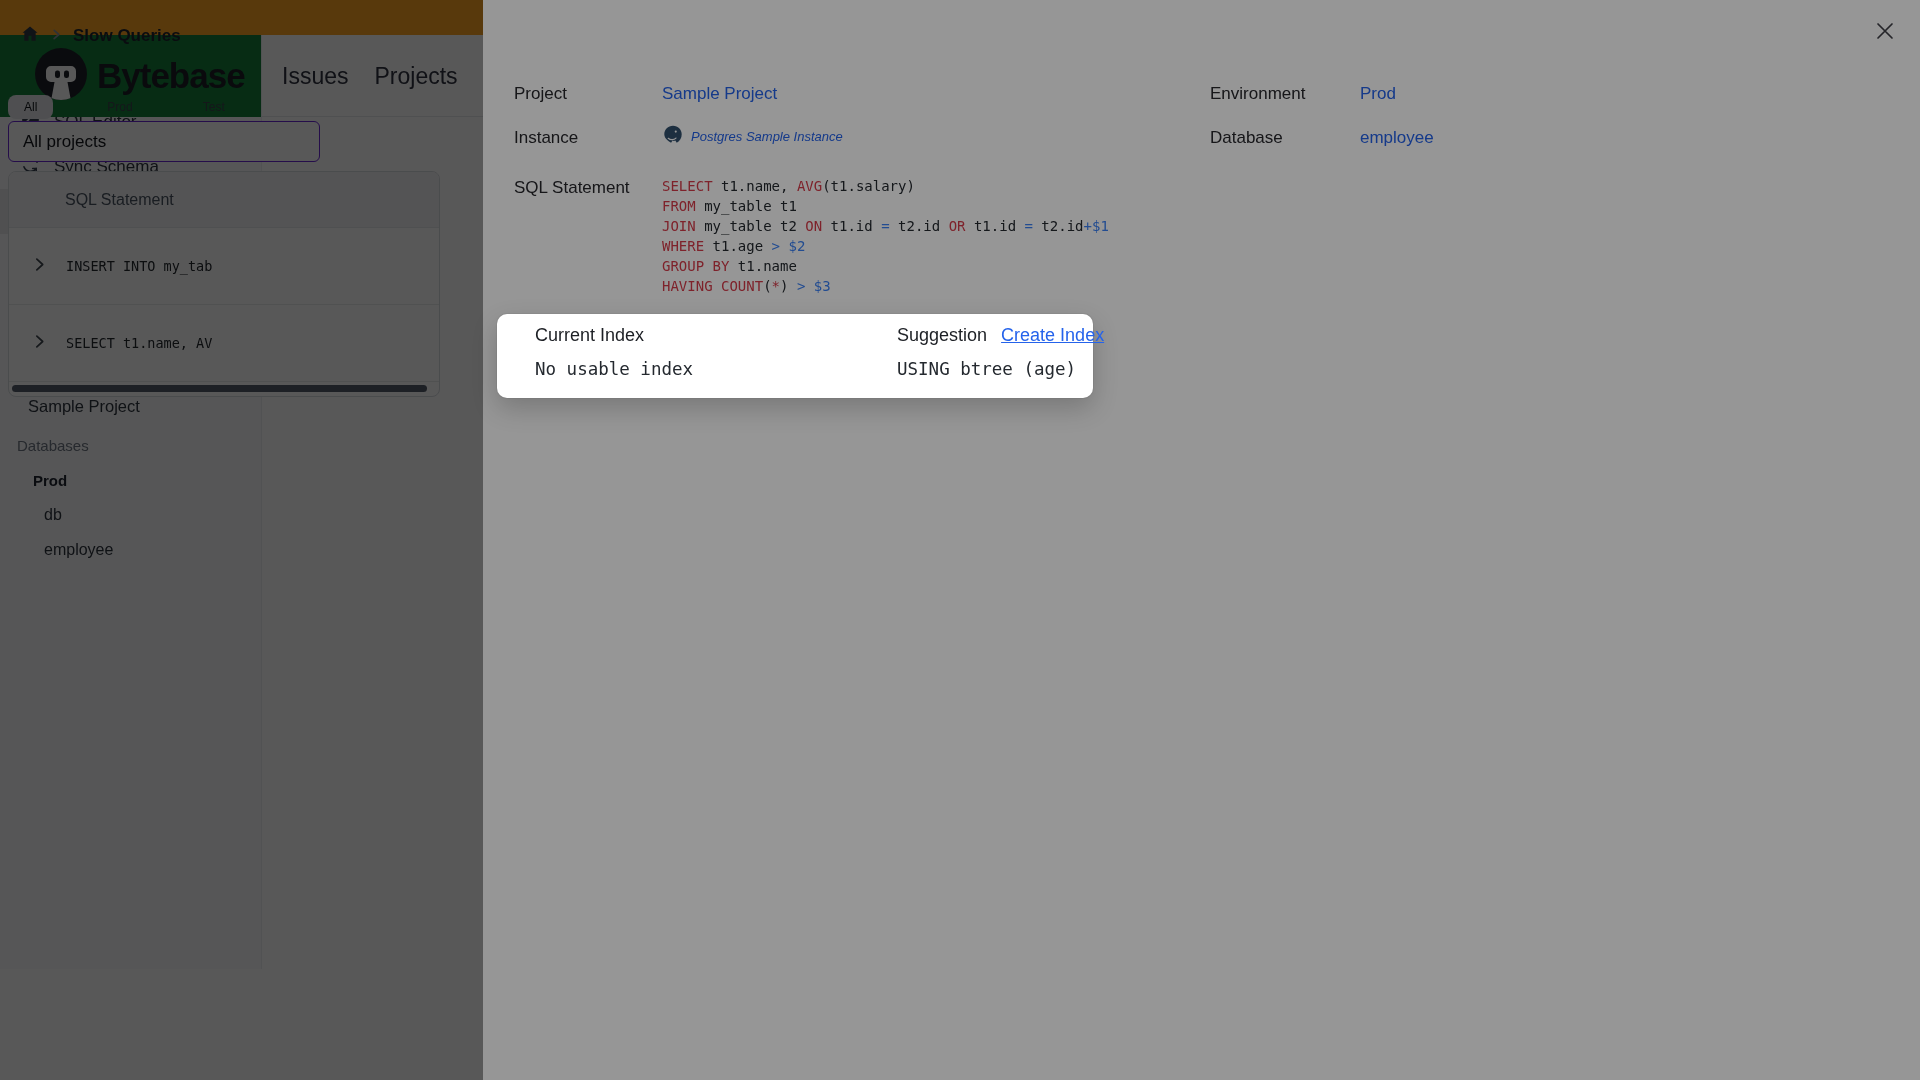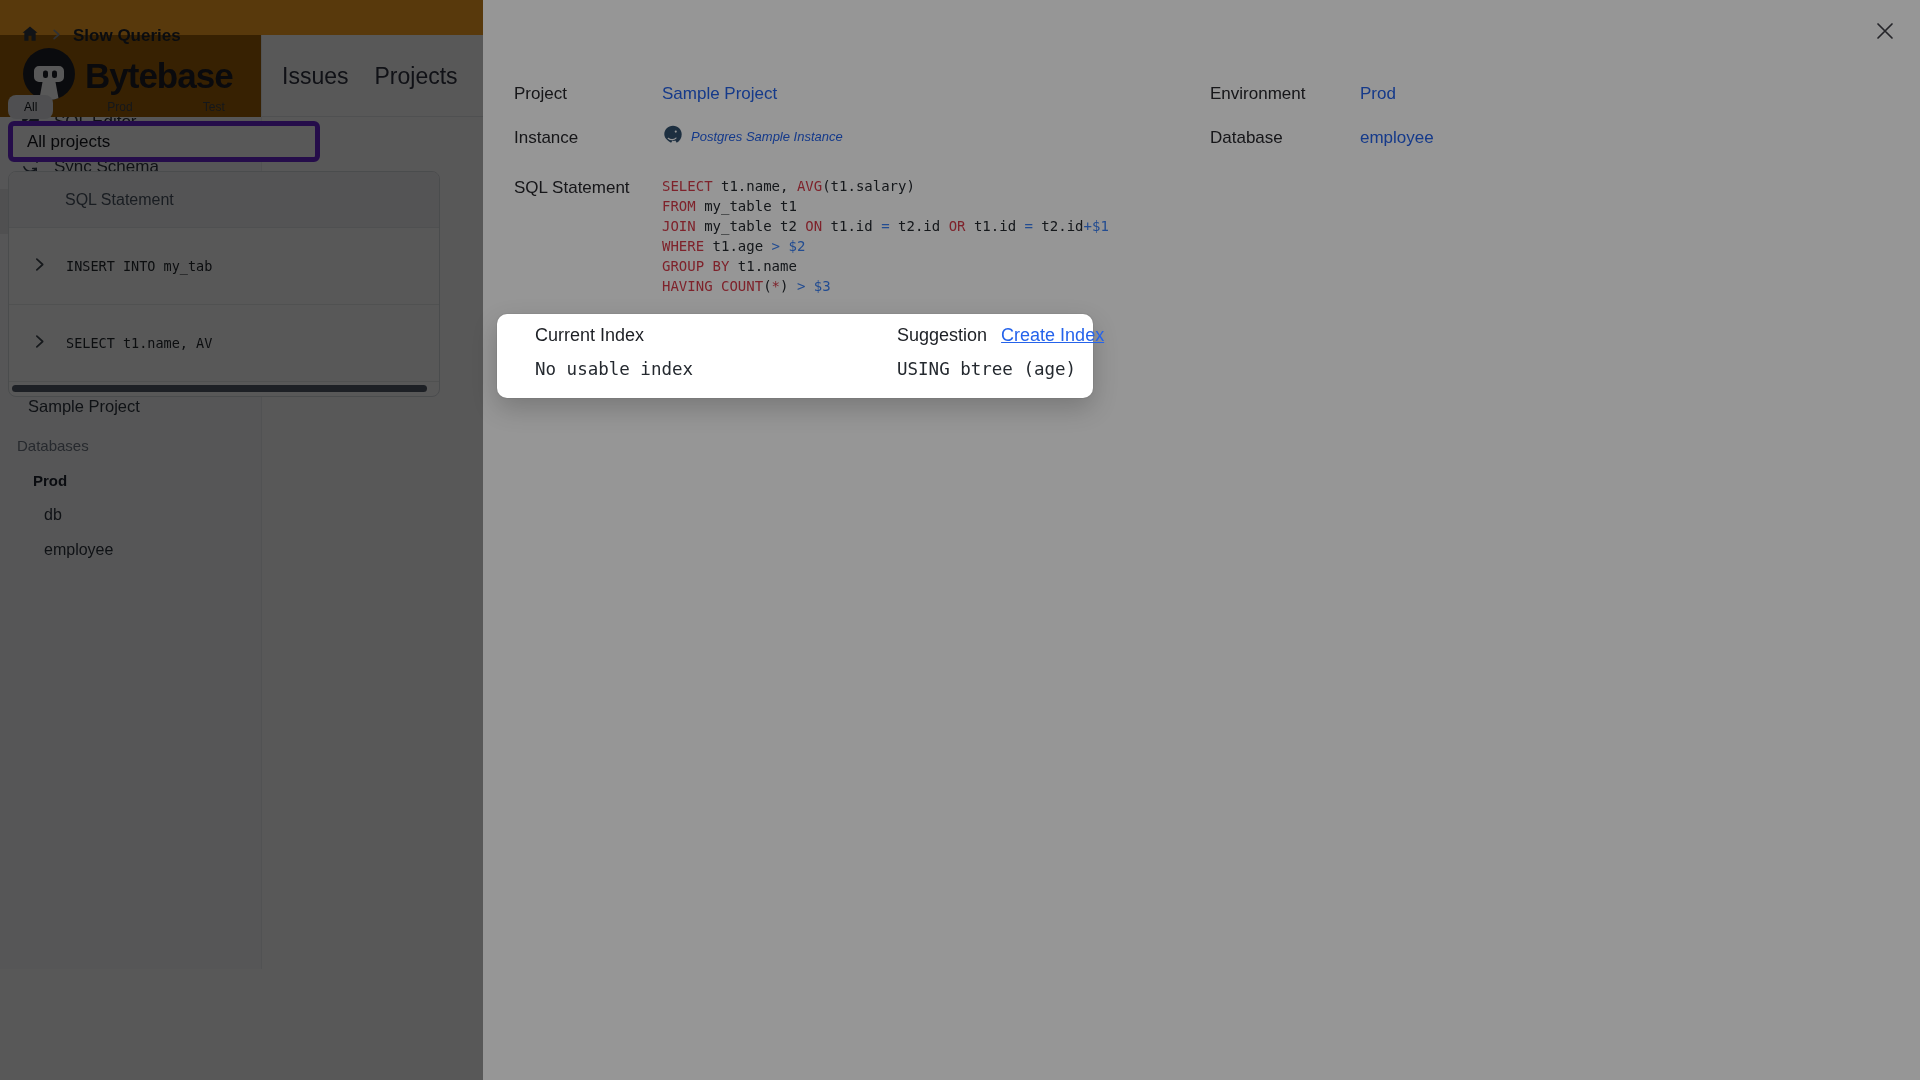--- a/index.html
+++ b/index.html
@@ -4,22 +4,22 @@
 <style>
   * { margin:0; padding:0; box-sizing:border-box; }
   html,body { width:1920px; height:1080px; overflow:hidden; background:#fff;
               font-family:"Liberation Sans", sans-serif; }
   .abs { position:absolute; }
   
   #page { position:absolute; inset:0; background:#fff; }
   #banner { left:0; top:0; width:1920px; height:35px; background:#ffa726; }
   #appheader { left:0; top:35px; width:1920px; height:82px; background:#fff;
                border-bottom:1px solid #e5e7eb; }
-  #logo-zone { left:0; top:0; width:262px; height:82px; background:#a16207;
-               border-right:1px solid #eceef1; display:flex; align-items:center; padding-left:22px; }
+  #logo-zone { left:0; top:0; width:262px; height:82px; background:#15803d;
+               border-right:1px solid #eceef1; display:flex; align-items:center; padding-left:34px; }
   .brand-text { font-size:35px; font-weight:800; color:#1d1e28; letter-spacing:-1px; margin-left:9px; }
   #topnav { left:282px; top:0; height:82px; display:flex; align-items:center; gap:26px; }
   .topnav-item { font-size:23px; color:#303341; white-space:nowrap; cursor:pointer; }
   
   #sidebar { left:0; top:117px; width:262px; height:963px; background:#f9fafb;
              border-right:1px solid #eceef1; }
   #searchbox { margin:6px 7px 10px 7px; height:38px; border:1px solid #d8dbe1; border-radius:8px;
                display:flex; align-items:center; padding:0 8px 0 12px; cursor:text; }
   #search-ph { color:#9aa1ad; font-size:17px; }
   #search-kbd { margin-left:auto; border:1px solid #d8dbe1; border-radius:6px; background:#f3f4f6;
@@ -36,21 +36,21 @@
                 font-size:15px; font-weight:700; color:#1f2430; }
   .sdb-item { height:35px; display:flex; align-items:center; padding-left:44px;
               font-size:16px; color:#2f3540; cursor:pointer; }
   
   #main { left:262px; top:117px; width:1658px; height:963px; background:#fff; }
   #breadcrumb { left:20px; top:24px; display:flex; align-items:center; gap:9px; }
   #breadcrumb .page-label { font-size:17px; font-weight:600; color:#1f2430; }
   #tabs { left:8px; top:79px; display:flex; align-items:center; gap:38px; }
   .tab { font-size:12px; color:#3e434d; padding:5px 16px; cursor:pointer;margin-top:16px; }
   .tab.active { background:#e4e6ea; border-radius:8px; color:#14161c; }
-  #projfilter { left:8px; top:121px; width:312px; height:41px; border:5px solid #6d28d9;
+  #projfilter { left:8px; top:121px; width:312px; height:41px; border:1px solid #6d28d9;
                 border-radius:6px; background:#fff; display:flex; align-items:center;
                 padding-left:14px; font-size:17px; color:#14161c; cursor:pointer; }
   #qtable { left:8px; top:171px; width:432px; height:226px; border:1px solid #d8dbe1;
             border-radius:8px; background:#fff; overflow:hidden; }
   #qtable .thead { height:56px; background:#f4f5f7; border-bottom:1px solid #e5e7eb;
                    display:flex; align-items:center; padding-left:56px;
                    font-size:16px; font-weight:500; color:#4b5563; }
   .qrow { height:77px; border-bottom:1px solid #e8eaed; display:flex; align-items:center;
           padding-left:22px; gap:18px; cursor:pointer; }
   .qrow .sqltxt { font-family:"DejaVu Sans Mono", monospace; font-size:13.5px; color:#24292f;

